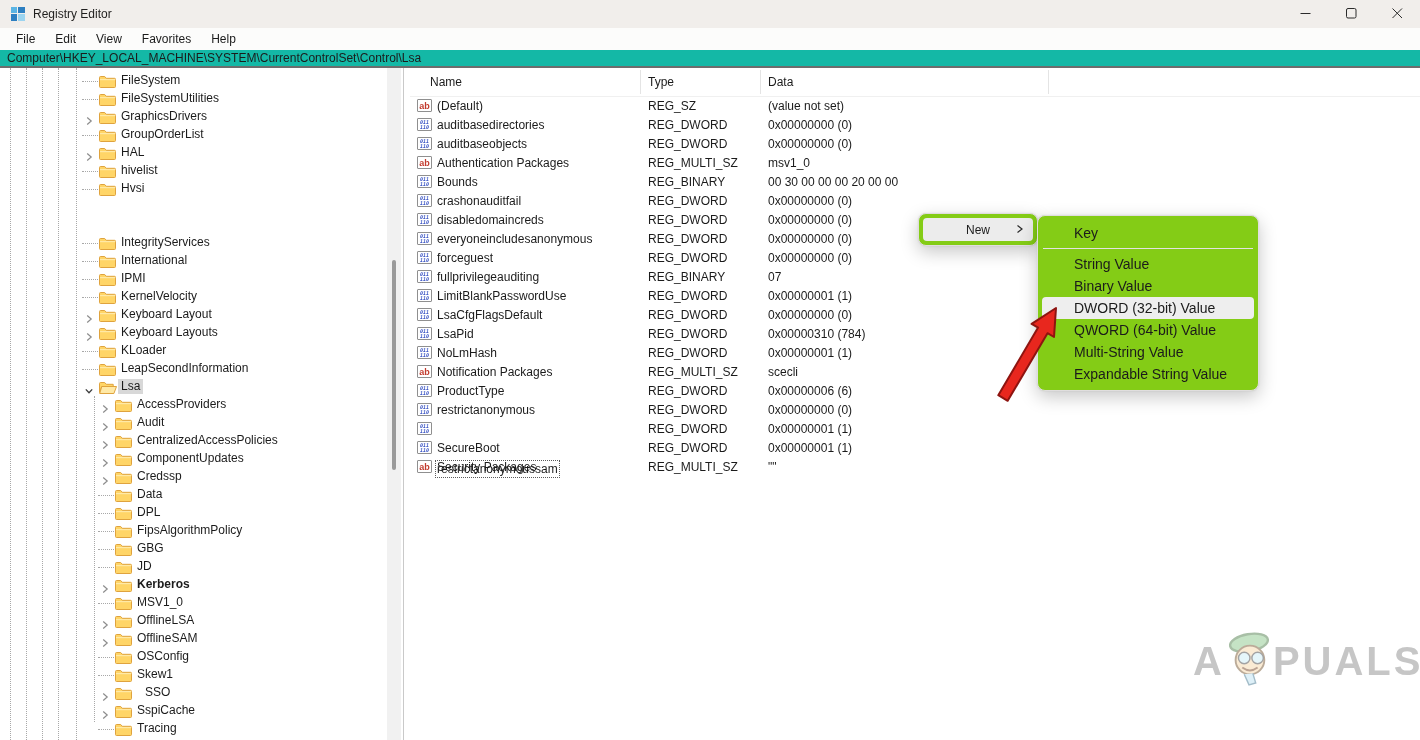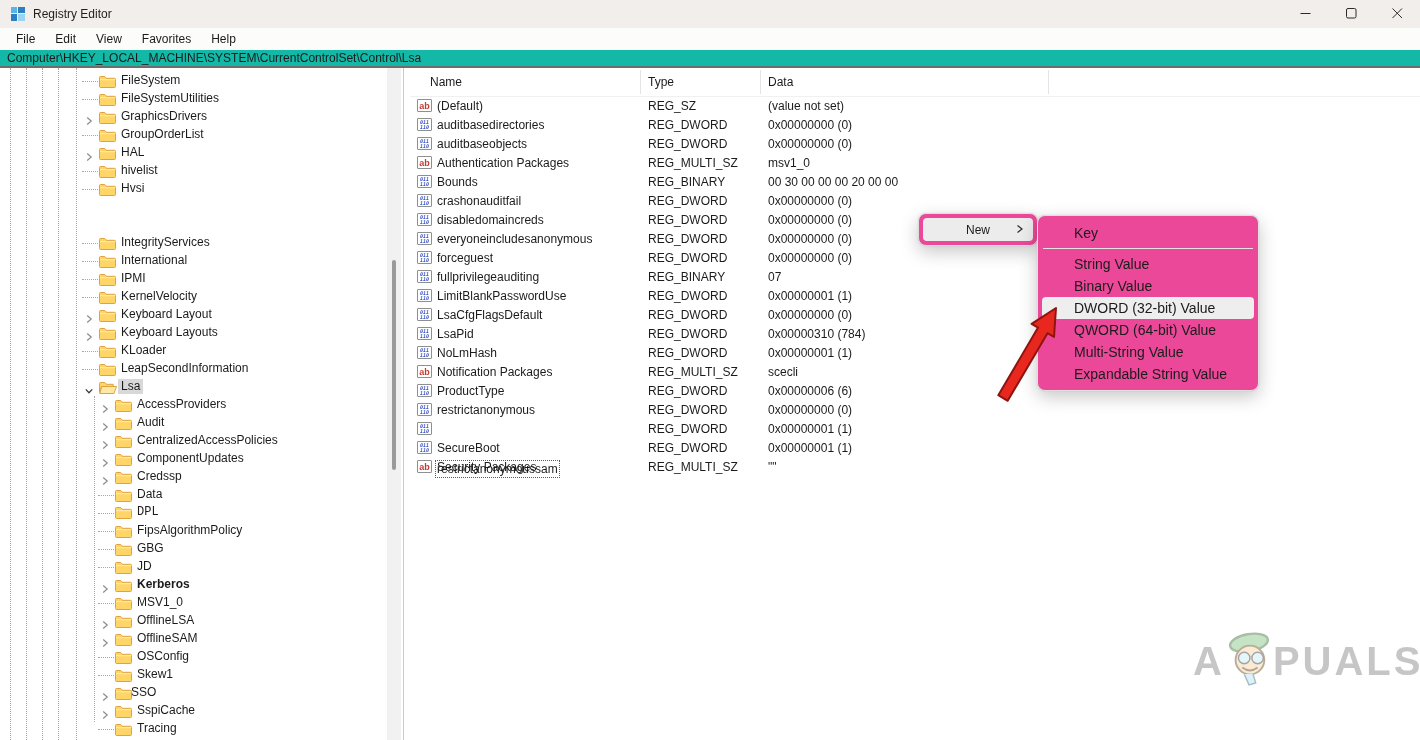--- a/index.html
+++ b/index.html
@@ -48,21 +48,21 @@
          background:#fff;box-sizing:border-box;display:flex;align-items:center;
          justify-content:center;border-radius:1px;overflow:hidden;}
   .vicon.str{color:#c23b2e;font-weight:bold;font-size:9px;}
   .vicon.dw{flex-direction:column;color:#3b55c4;font-weight:bold;
             font-family:"DejaVu Sans Mono",monospace;font-size:5px;line-height:5px;}
   .cell-name{position:absolute;left:27px;top:2px;white-space:nowrap;}
   .cell-name.focus{outline:1px dotted #5a5a5a;outline-offset:1px;margin-top:40px;}
   .cell-type{position:absolute;left:238px;top:2px;white-space:nowrap;}
   .cell-data{position:absolute;left:358px;top:2px;white-space:nowrap;}
   
-  .ctx{position:absolute;background:#ec4899;border:1px solid #e0dede;border-radius:8px;
+  .ctx{position:absolute;background:#84cc16;border:1px solid #e0dede;border-radius:8px;
        box-shadow:0 6px 18px rgba(0,0,0,.22),0 0 2px rgba(0,0,0,.10);z-index:50;box-sizing:border-box;}
   #ctx-parent{left:918px;top:213px;width:120px;height:33px;padding:4px;}
   .ctx-parent-row{height:100%;background:#ececec;border-radius:4px;display:flex;
                   align-items:center;justify-content:center;font-size:12px;color:#1b1b1b;position:relative;}
   .sub-arrow{position:absolute;right:9px;top:50%;transform:translateY(-50%);}
   #ctx-sub{left:1037px;top:215px;width:222px;padding:5px 4px;}
   .ctx-item{height:22px;display:flex;align-items:center;padding-left:32px;font-size:14px;
             color:#1b1b1b;border-radius:4px;}
   .ctx-item.key{height:23px;}
   .ctx-item.hl{background:#eeeeee;}
@@ -315,21 +315,21 @@
           <span class="t-label" style="left: 134px;">Credssp</span>
         </div>
         <div class="tree-row" style="top: 418px;">
           <span class="conn" style="left: 98px; width: 16px;"></span>
           <span class="t-icon" style="left: 115px;"><svg width="17" height="13" viewBox="0 0 17 13">
               <path d="M0.5 2.5 a1 1 0 0 1 1 -1 h4.2 l1.6 1.8 h8.2 a1 1 0 0 1 1 1 v7.2 a1 1 0 0 1 -1 1 h-14 a1 1 0 0 1 -1 -1 z" fill="#ffd567" stroke="#dfa33e"></path>
               <path d="M1 4.6 h15.2" stroke="#ffe9a6" stroke-width="1.2"></path>
             </svg></span>
           <span class="t-label" style="left: 134px;">Data</span>
         </div>
-        <div class="tree-row" style="top: 436px; font-family: Liberation Mono, monospace;">
+        <div class="tree-row" style="top: 436px;">
           <span class="conn" style="left: 98px; width: 16px;"></span>
           <span class="t-icon" style="left: 115px;"><svg width="17" height="13" viewBox="0 0 17 13">
               <path d="M0.5 2.5 a1 1 0 0 1 1 -1 h4.2 l1.6 1.8 h8.2 a1 1 0 0 1 1 1 v7.2 a1 1 0 0 1 -1 1 h-14 a1 1 0 0 1 -1 -1 z" fill="#ffd567" stroke="#dfa33e"></path>
               <path d="M1 4.6 h15.2" stroke="#ffe9a6" stroke-width="1.2"></path>
             </svg></span>
           <span class="t-label" style="left: 134px;">DPL</span>
         </div>
         <div class="tree-row" style="top: 454px;">
           <span class="conn" style="left: 98px; width: 16px;"></span>
           <span class="t-icon" style="left: 115px;"><svg width="17" height="13" viewBox="0 0 17 13">
@@ -409,21 +409,21 @@
           <span class="t-label" style="left: 134px;">Skew1</span>
         </div>
         <div class="tree-row" style="top: 616px;">
           <span class="chev" style="left: 100px;"><svg width="10" height="10" viewBox="0 0 10 10">
               <path d="M3.2 1.5 L7.2 5 L3.2 8.5" fill="none" stroke="#8c8c8c" stroke-width="1.2"></path>
             </svg></span>
           <span class="t-icon" style="left: 115px;"><svg width="17" height="13" viewBox="0 0 17 13">
               <path d="M0.5 2.5 a1 1 0 0 1 1 -1 h4.2 l1.6 1.8 h8.2 a1 1 0 0 1 1 1 v7.2 a1 1 0 0 1 -1 1 h-14 a1 1 0 0 1 -1 -1 z" fill="#ffd567" stroke="#dfa33e"></path>
               <path d="M1 4.6 h15.2" stroke="#ffe9a6" stroke-width="1.2"></path>
             </svg></span>
-          <span class="t-label" style="left: 128px;">SSO</span>
+          <span class="t-label" style="left: 142px;">SSO</span>
         </div>
         <div class="tree-row" style="top: 634px;">
           <span class="chev" style="left: 100px;"><svg width="10" height="10" viewBox="0 0 10 10">
               <path d="M3.2 1.5 L7.2 5 L3.2 8.5" fill="none" stroke="#8c8c8c" stroke-width="1.2"></path>
             </svg></span>
           <span class="t-icon" style="left: 115px;"><svg width="17" height="13" viewBox="0 0 17 13">
               <path d="M0.5 2.5 a1 1 0 0 1 1 -1 h4.2 l1.6 1.8 h8.2 a1 1 0 0 1 1 1 v7.2 a1 1 0 0 1 -1 1 h-14 a1 1 0 0 1 -1 -1 z" fill="#ffd567" stroke="#dfa33e"></path>
               <path d="M1 4.6 h15.2" stroke="#ffe9a6" stroke-width="1.2"></path>
             </svg></span>
           <span class="t-label" style="left: 134px;">SspiCache</span>

